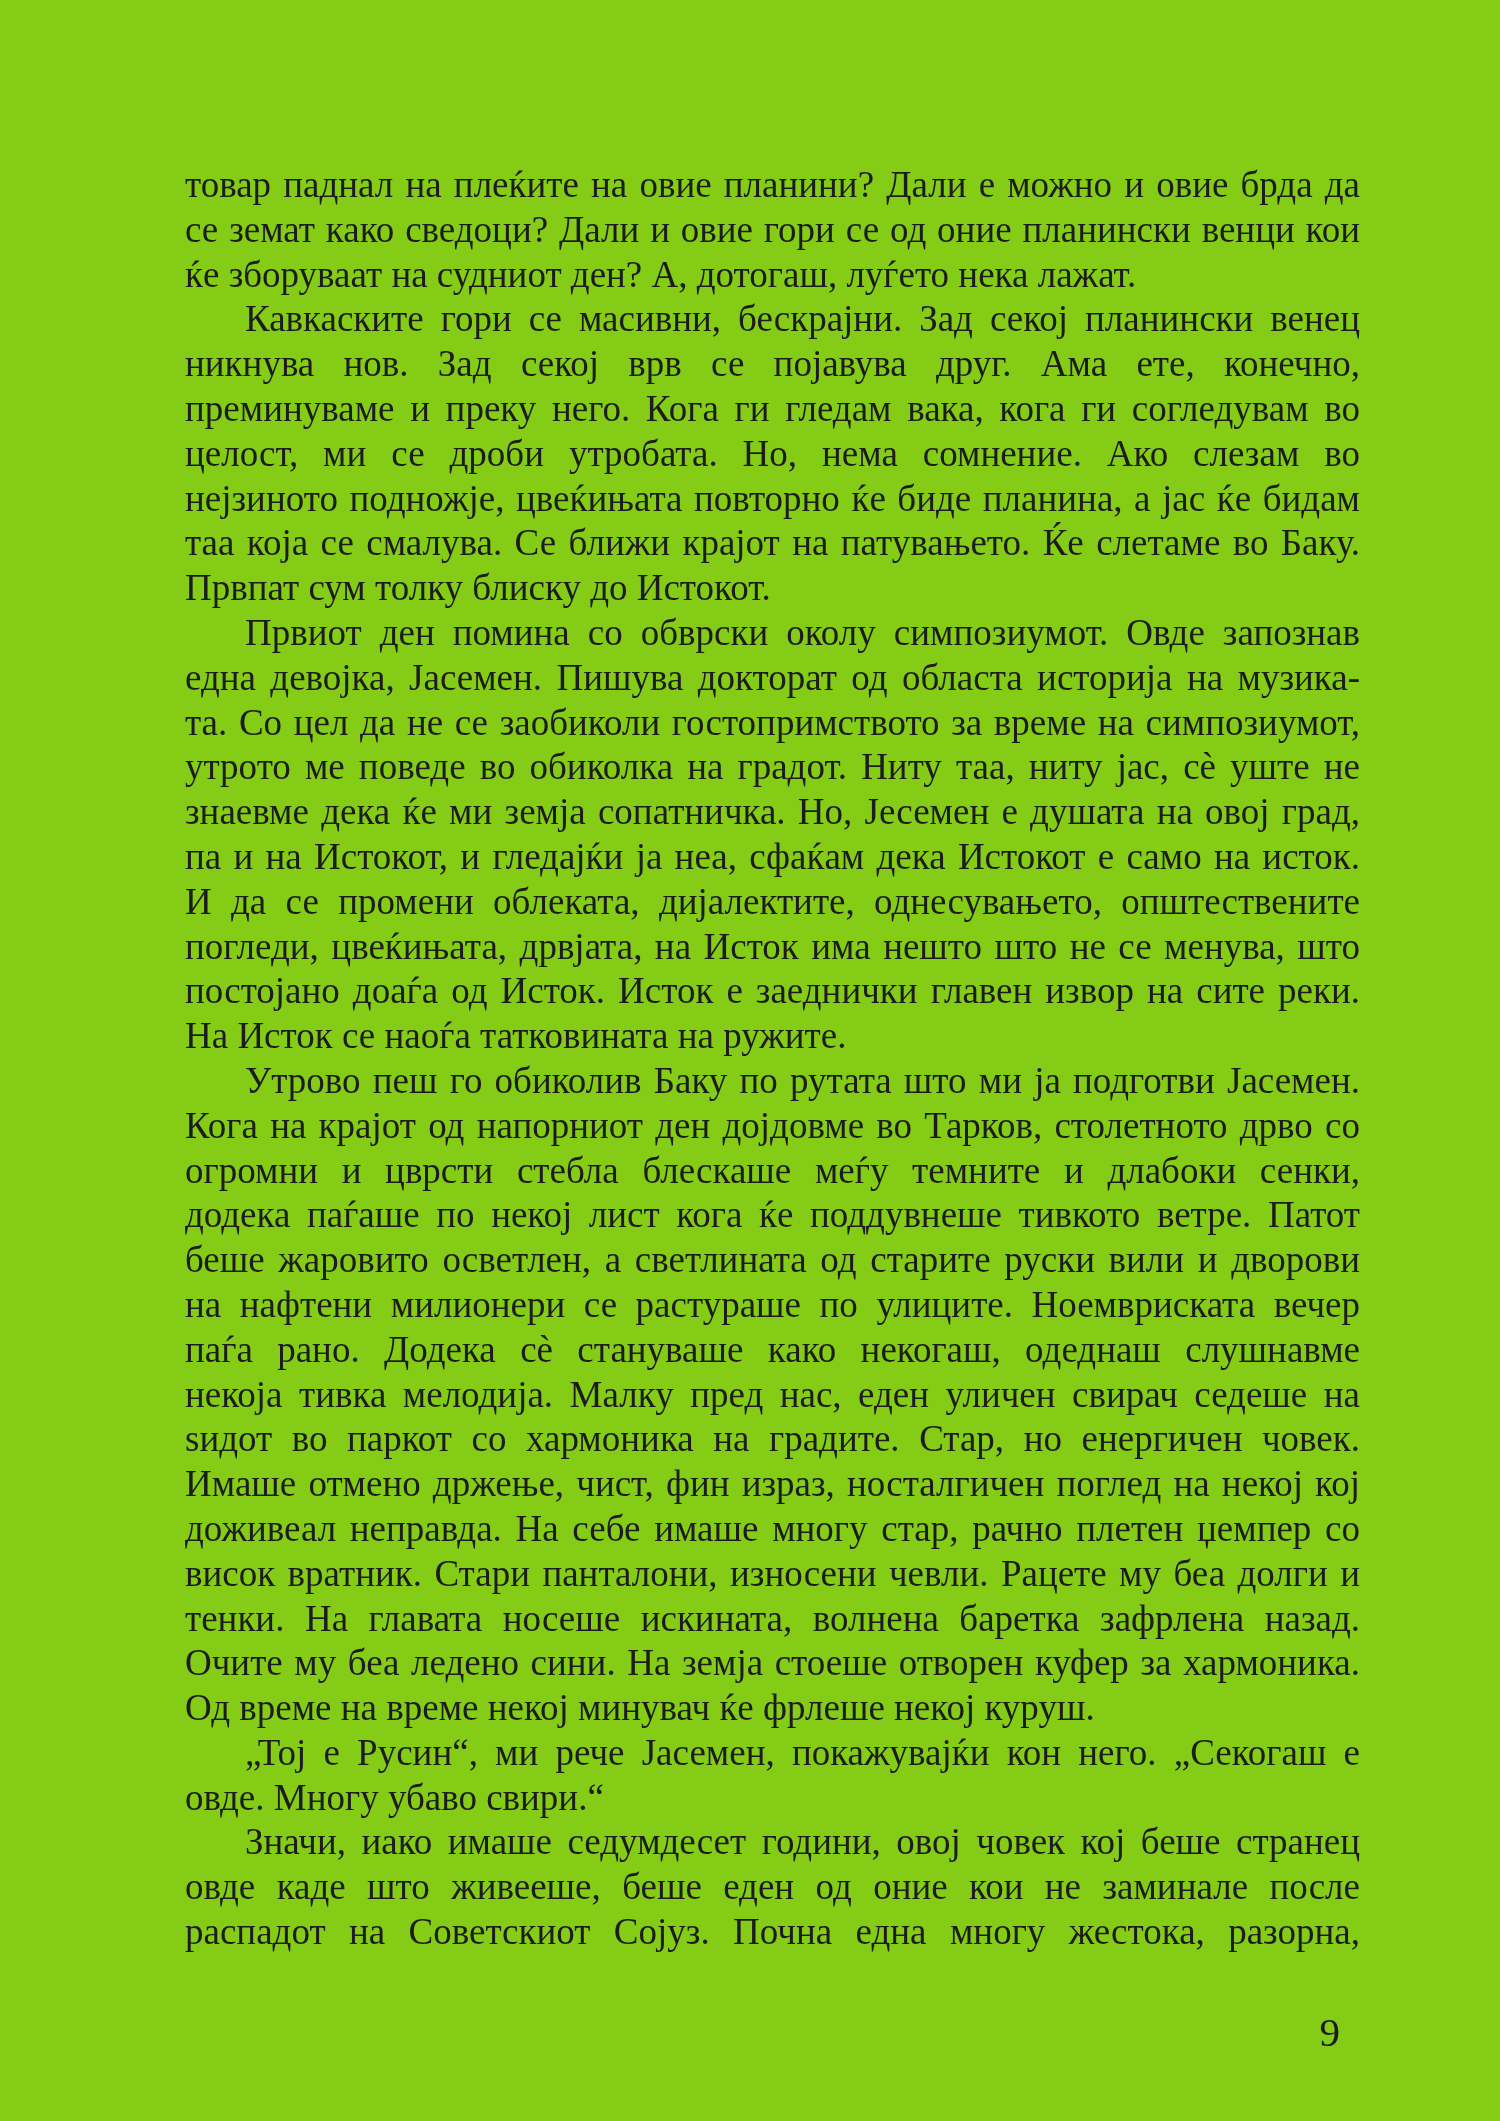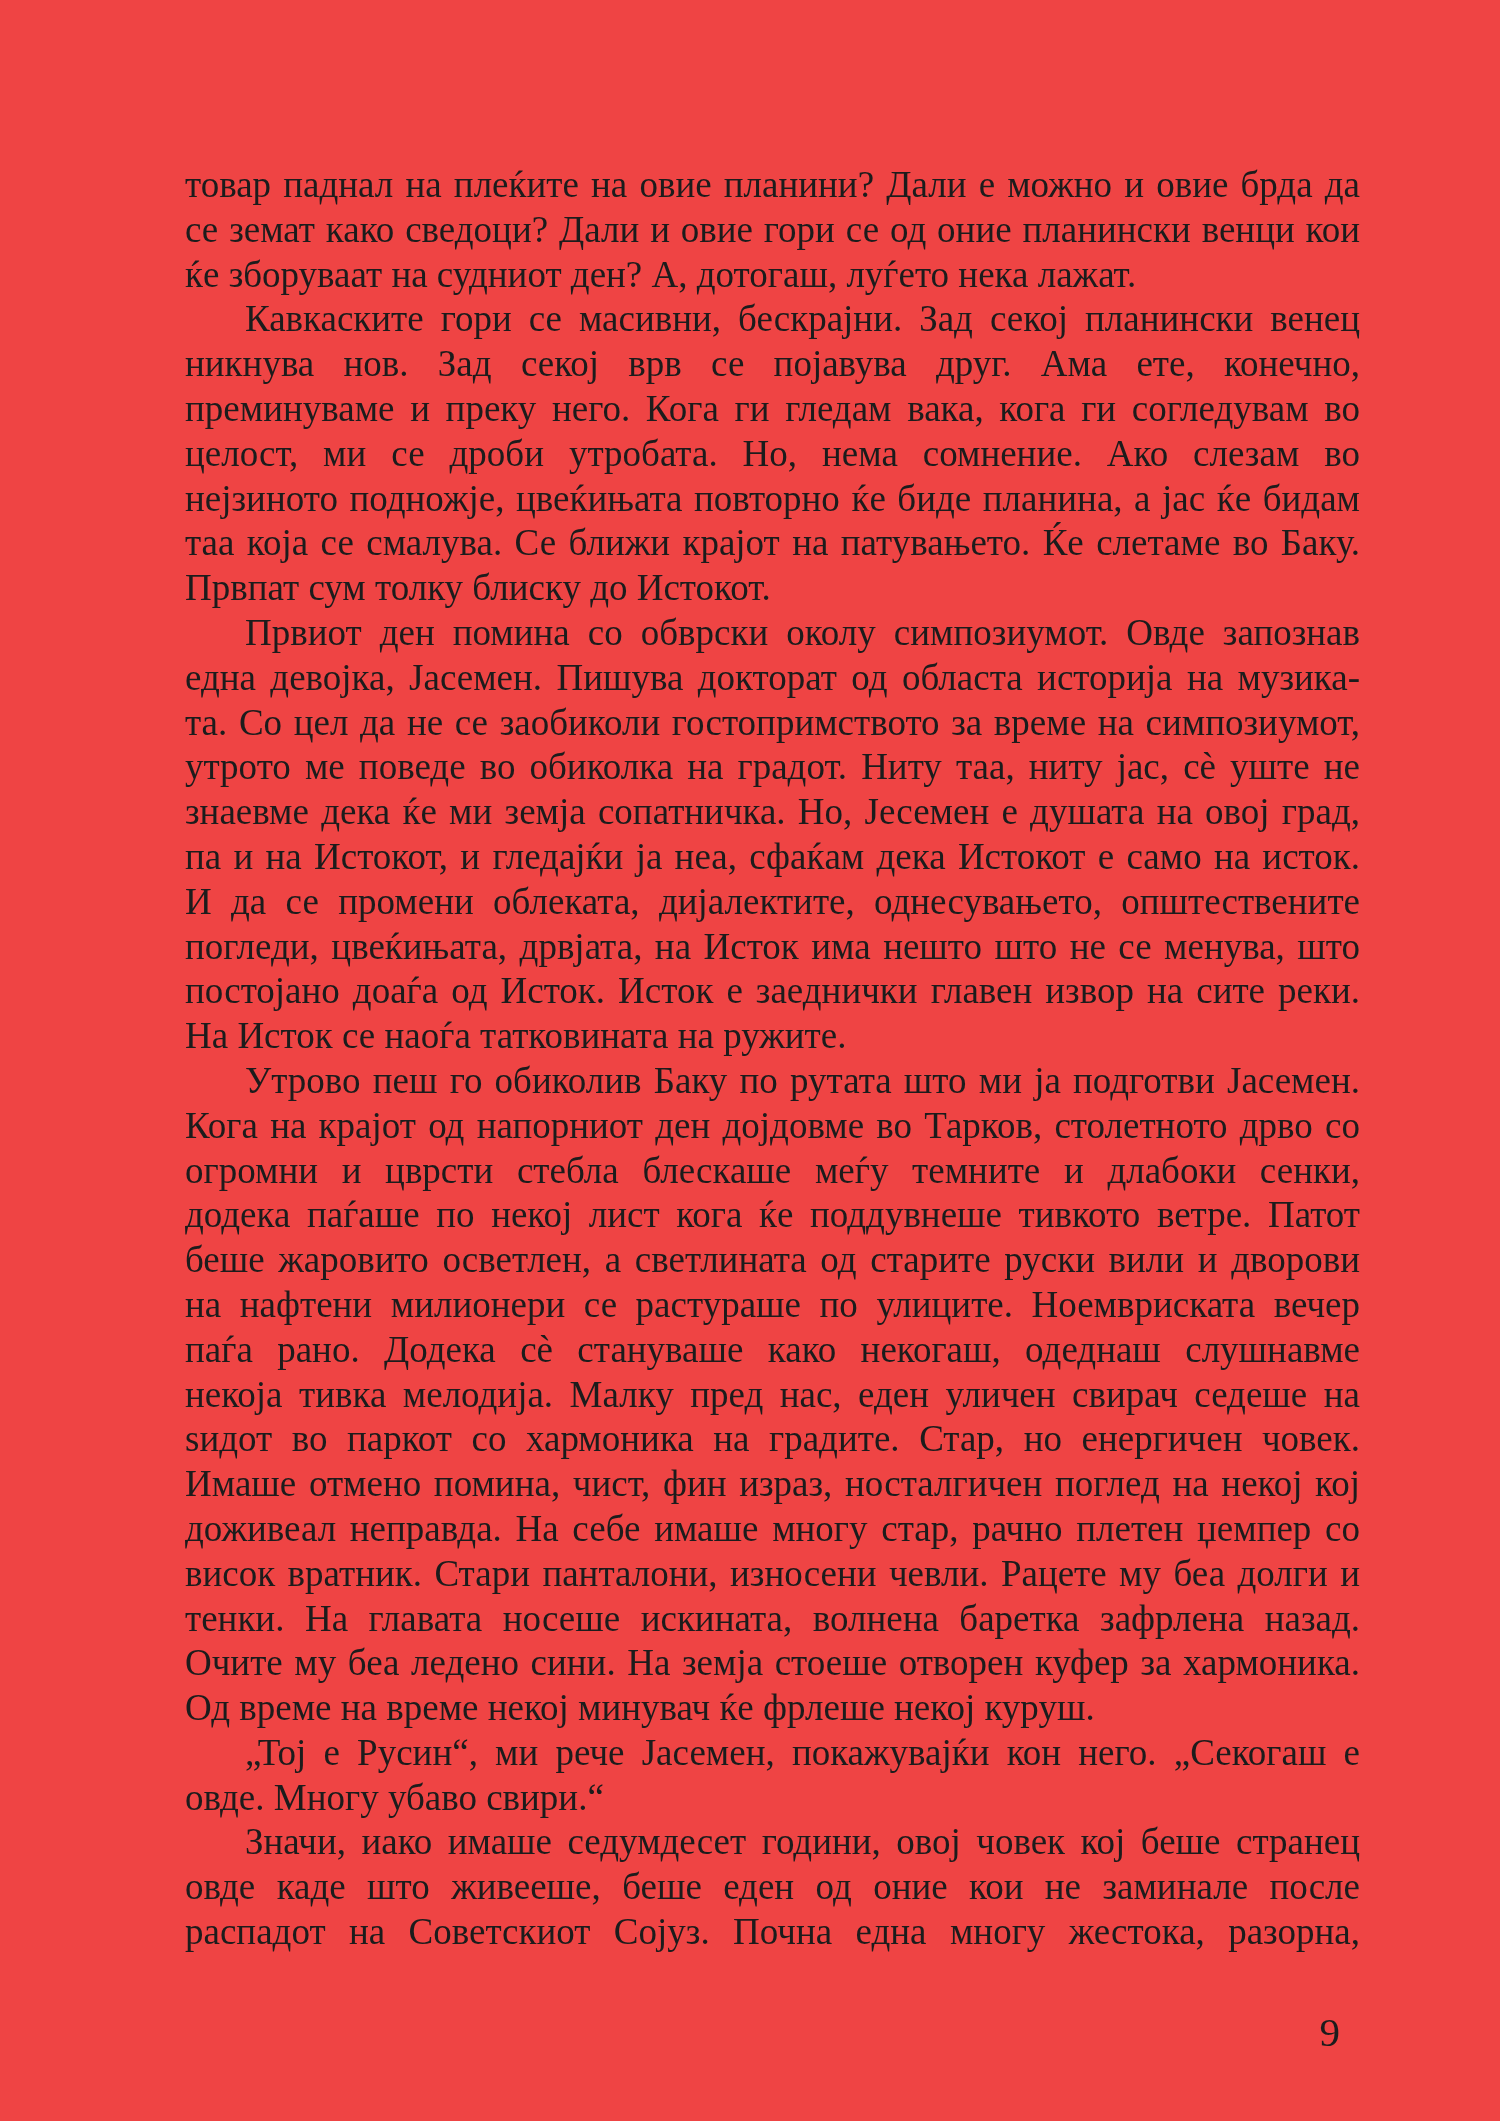--- a/index.html
+++ b/index.html
@@ -4,21 +4,21 @@
 <style>
   html, body {
     margin: 0;
     padding: 0;
     background: #e9e9e7;
   }
   .page {
     position: relative;
     width: 1500px;
     height: 2121px;
-    background: #ef4444;
+    background: #84cc16;
     font-family: "Liberation Serif", "DejaVu Serif", serif;
     color: #1c1c1c;
     overflow: hidden;
   }
   .text-block {
     position: absolute;
     left: 185px;
     top: 163px;
     width: 1175px;
     font-size: 37px;
@@ -72,21 +72,21 @@
       <div class="line endline">На Исток се наоѓа татковината на ружите.</div>
       <div class="line indent">Утрово пеш го обиколив Баку по рутата што ми ја подготви Јасемен.</div>
       <div class="line">Кога на крајот од напорниот ден дојдовме во Тарков, столетното дрво со</div>
       <div class="line">огромни и цврсти стебла блескаше меѓу темните и длабоки сенки,</div>
       <div class="line">додека паѓаше по некој лист кога ќе поддувнеше тивкото ветре. Патот</div>
       <div class="line">беше жаровито осветлен, а светлината од старите руски вили и дворови</div>
       <div class="line">на нафтени милионери се растураше по улиците. Ноемвриската вечер</div>
       <div class="line">паѓа рано. Додека сè стануваше како некогаш, одеднаш слушнавме</div>
       <div class="line">некоја тивка мелодија. Малку пред нас, еден уличен свирач седеше на</div>
       <div class="line">ѕидот во паркот со хармоника на градите. Стар, но енергичен човек.</div>
-      <div class="line">Имаше отмено помина, чист, фин израз, носталгичен поглед на некој кој</div>
+      <div class="line">Имаше отмено држење, чист, фин израз, носталгичен поглед на некој кој</div>
       <div class="line">доживеал неправда. На себе имаше многу стар, рачно плетен џемпер со</div>
       <div class="line">висок вратник. Стари панталони, износени чевли. Рацете му беа долги и</div>
       <div class="line">тенки. На главата носеше искината, волнена баретка зафрлена назад.</div>
       <div class="line">Очите му беа ледено сини. На земја стоеше отворен куфер за хармоника.</div>
       <div class="line endline">Од време на време некој минувач ќе фрлеше некој куруш.</div>
       <div class="line indent">„Тој е Русин“, ми рече Јасемен, покажувајќи кон него. „Секогаш е</div>
       <div class="line endline">овде. Многу убаво свири.“</div>
       <div class="line indent">Значи, иако имаше седумдесет години, овој човек кој беше странец</div>
       <div class="line">овде каде што живееше, беше еден од оние кои не заминале после</div>
       <div class="line">распадот на Советскиот Сојуз. Почна една многу жестока, разорна,</div>

